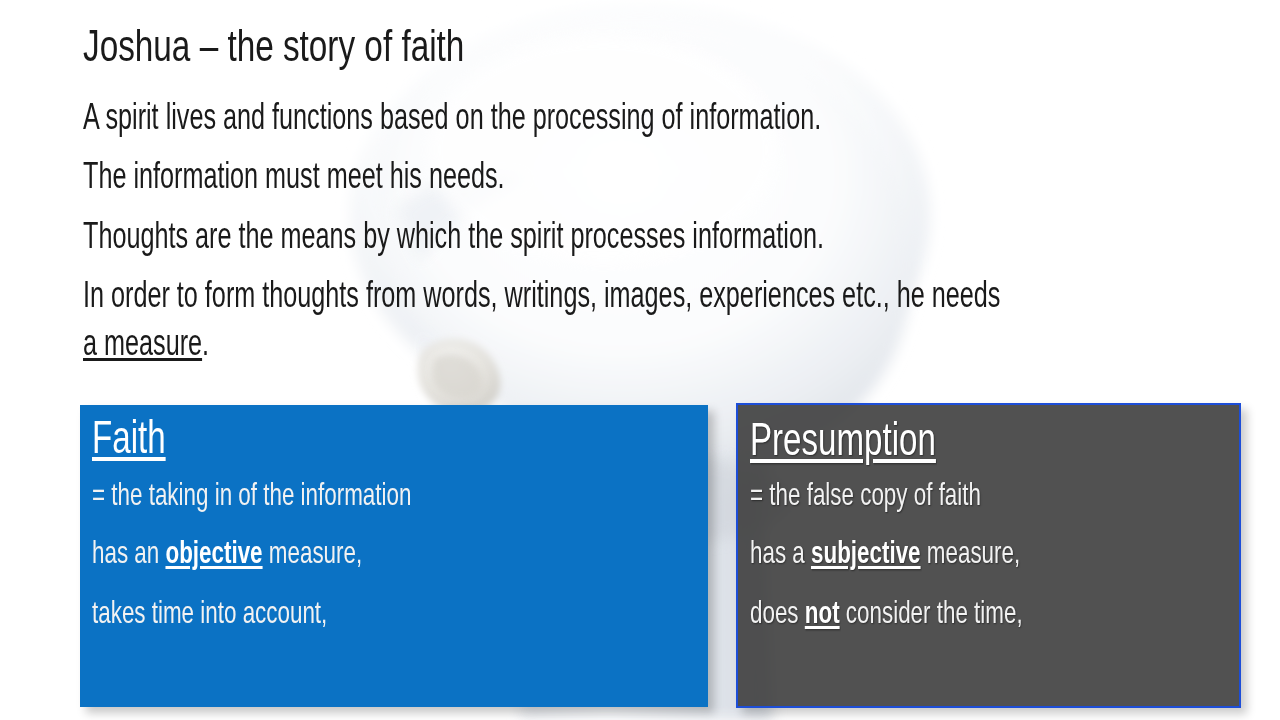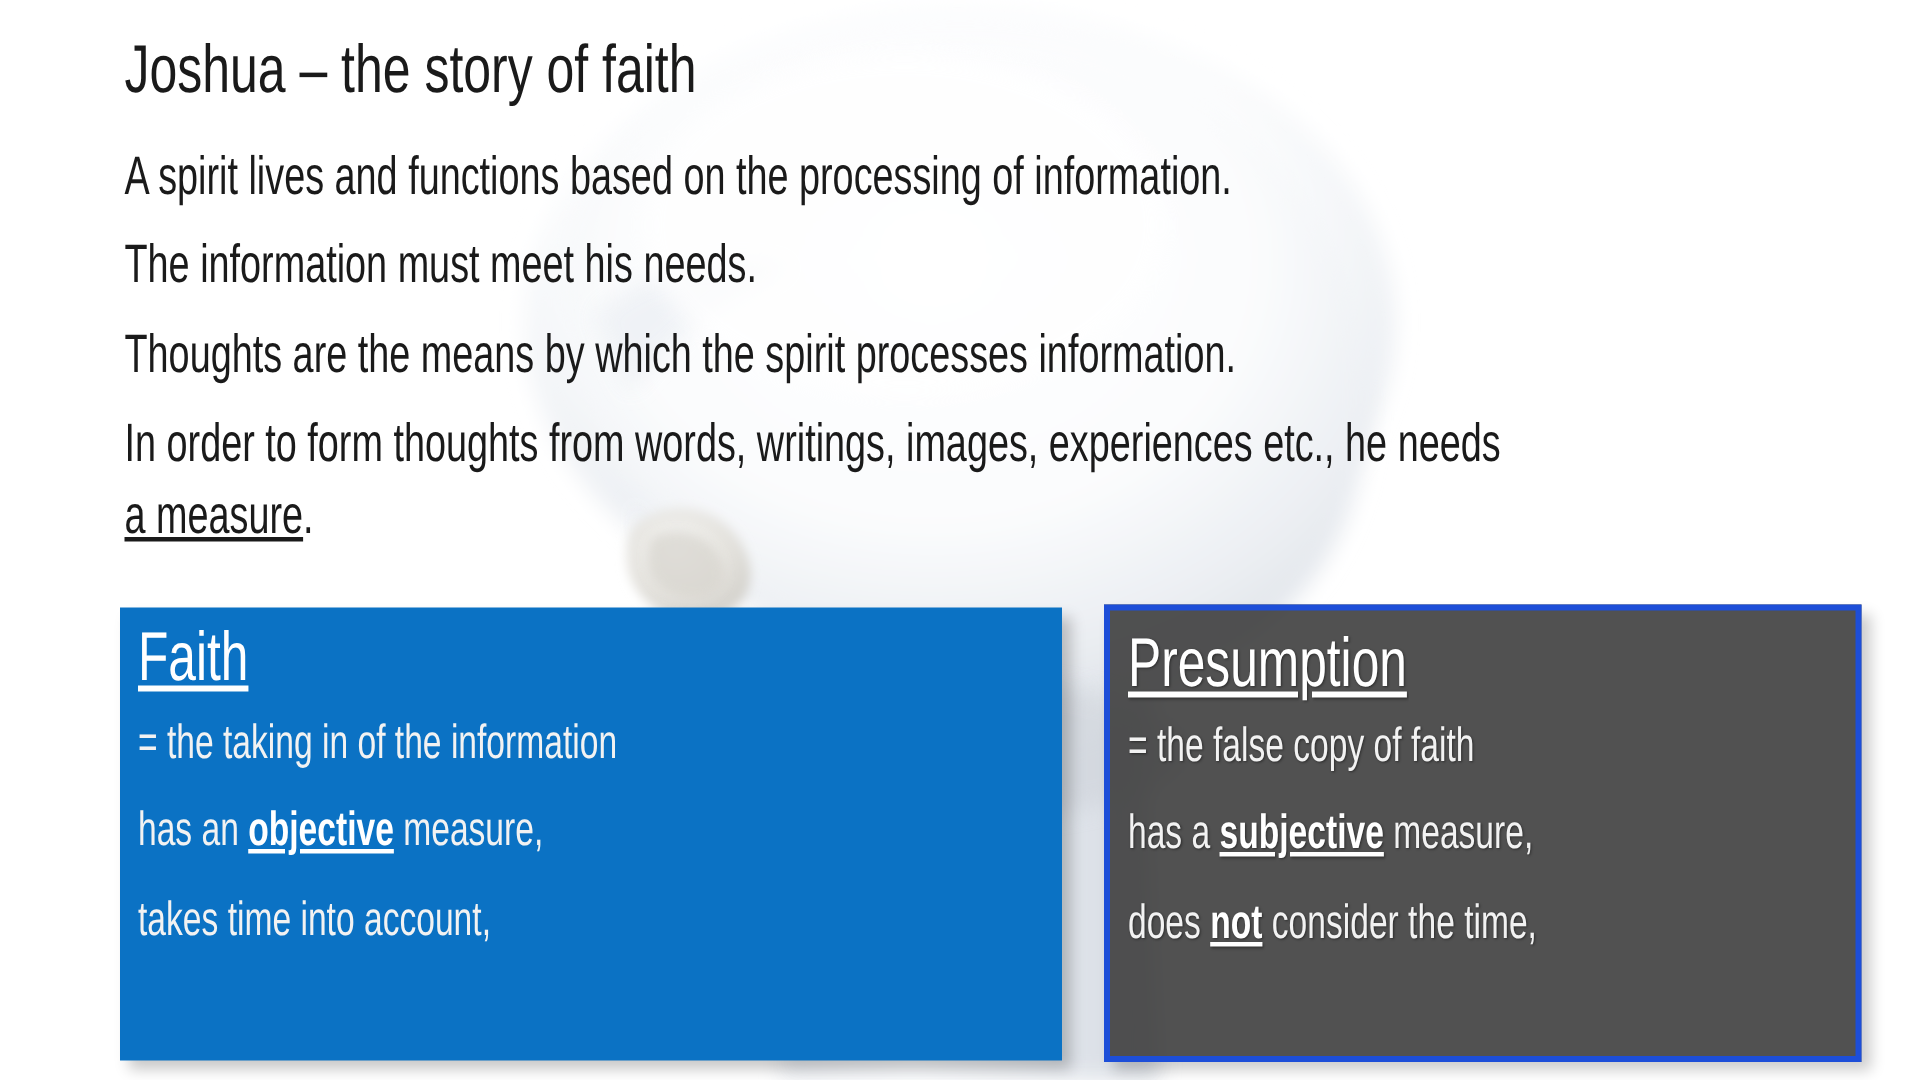--- a/index.html
+++ b/index.html
@@ -75,21 +75,21 @@
     height: 302px;
     background: #0b72c4;
     box-shadow: 6px 6px 9px rgba(0,0,0,0.22);
   }
   #panel-presumption {
     left: 708px;
     top: 403px;
     width: 505px;
     height: 305px;
     background: rgba(62,62,62,0.90);
-    border: 4px solid #1d4ed8;
+    border: 2px solid #1d4ed8;
     box-shadow: 6px 6px 9px rgba(0,0,0,0.20);
   }
   .panel-inner {
     position: relative;
     padding: 0;
     height: 100%;
   }
   .panel-heading {
     position: absolute;
     font-size: 46px;

